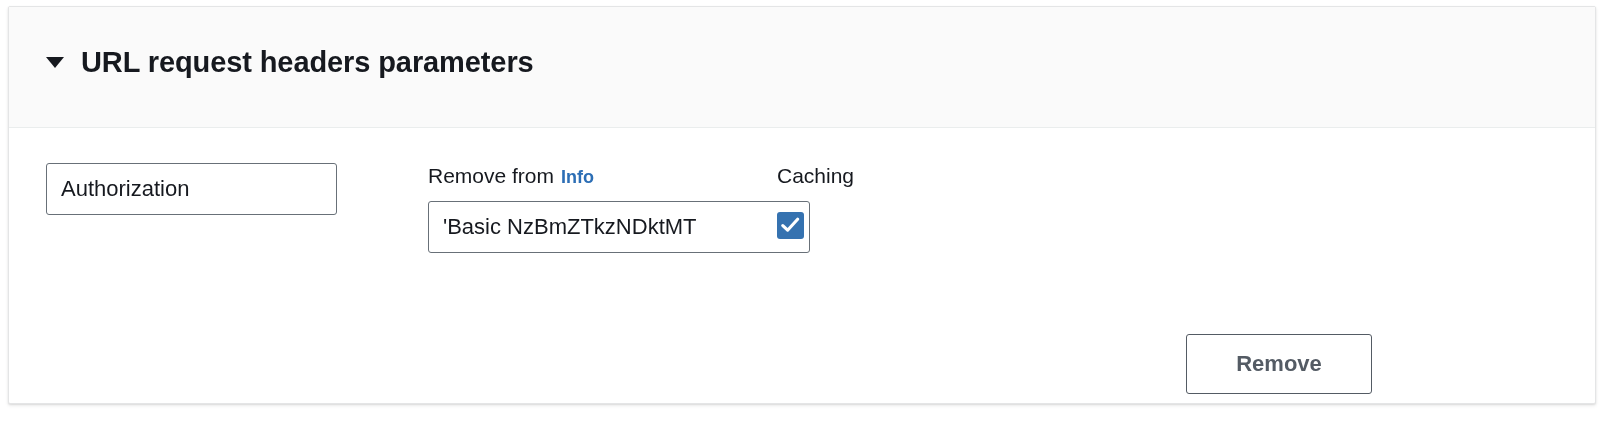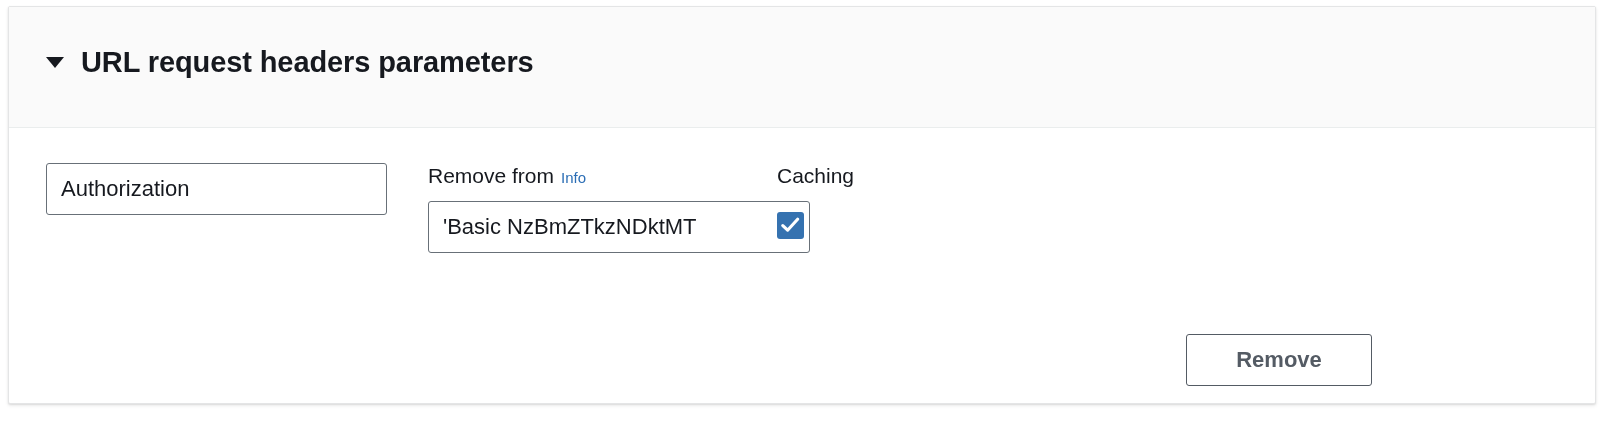--- a/index.html
+++ b/index.html
@@ -86,43 +86,43 @@
   .field-cache { left: 768px; width: 200px; }
 
   .field-label {
     font-size: 21px;
     color: #16191f;
     line-height: 25px;
     white-space: nowrap;
     margin-bottom: 11px;
   }
   .info-link {
-    font-size: 15px;
-    font-weight: 400;
+    font-size: 18px;
+    font-weight: 700;
     color: #2c6eb5;
     margin-left: 7px;
     text-decoration: none;
     cursor: pointer;
   }
 
   .text-input {
     display: block;
     box-sizing: border-box;
     width: 100%;
     height: 52px;
     padding: 0 14px;
     font-family: "Liberation Sans", sans-serif;
     font-size: 22px;
     color: #16191f;
     background: #ffffff;
     border: 1px solid #687078;
     border-radius: 3px;
     outline: none;
   }
-  .field-name .text-input  { width: 341px; }
+  .field-name .text-input  { width: 291px; }
   .field-map  .text-input  { width: 382px; }
 
   
   .checkbox-wrap {
     height: 52px;
     display: flex;
     align-items: center;
   }
   .checkbox {
     position: relative;
@@ -149,21 +149,21 @@
     border-radius: 3px;
     cursor: pointer;
     white-space: nowrap;
     line-height: 1;
   }
   .btn-remove {
     position: absolute;
     left: 1177px;
     top: 206px;
     width: 186px;
-    height: 52px;
+    height: 60px;
     font-size: 22px;
   }
 </style>
 </head>
 <body>
 
 <div class="panel">
 
   <div class="panel-header">
     <div class="header-inner">

